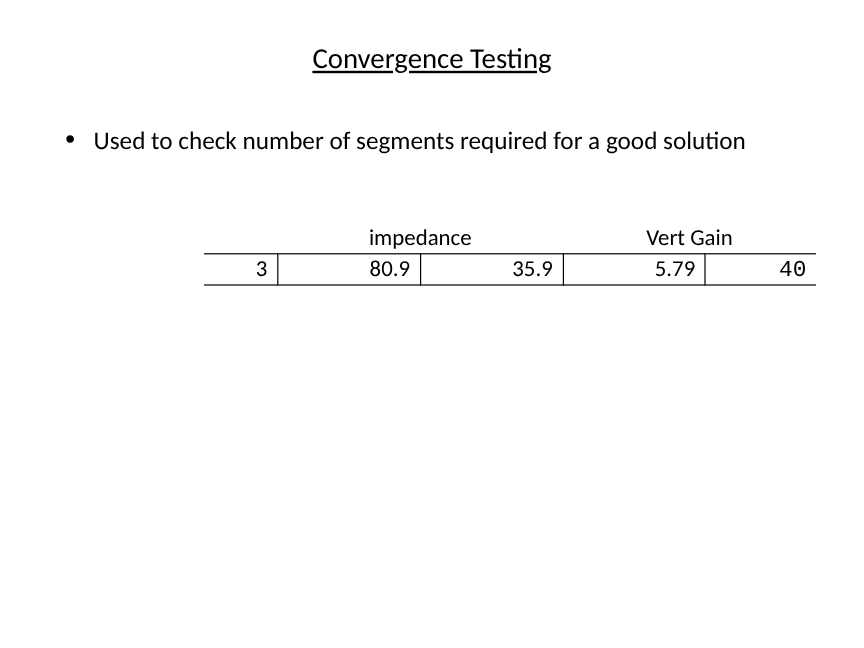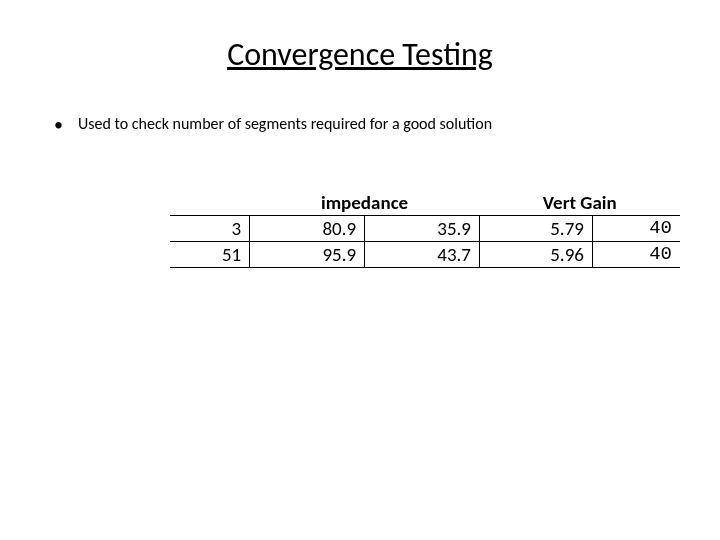--- a/index.html
+++ b/index.html
@@ -6,35 +6,35 @@
     body {
       width: 720px;
       height: 540px;
       background: #fff;
       font-family: Calibri, "Segoe UI", Arial, sans-serif;
       color: #000;
       padding: 30px 40px;
     }
     h1 {
       text-align: center;
-      font-size: 32px;
+      font-size: 24px;
       font-weight: 400;
       text-decoration: underline;
       margin-bottom: 40px;
       margin-top: 5px;
     }
     ul.bullets {
       list-style: none;
       margin-left: 8px;
       margin-bottom: 55px;
     }
     ul.bullets li {
       position: relative;
       padding-left: 30px;
-      font-size: 16px;
+      font-size: 21px;
       line-height: 1.3;
       margin-bottom: 4px;
     }
     ul.bullets li::before {
       content: "•";
       position: absolute;
       left: 6px;
       top: 0;
       font-size: 18px;
     }
@@ -49,21 +49,20 @@
     }
     th, td {
       border: 1px solid #000;
       padding: 1px 8px;
       text-align: right;
       height: 24px;
       font-weight: 400;
     }
     th {
       text-align: center;
-      font-weight: bold;
     }
     thead tr:first-child th {
       border-top: none;
       border-left: none;
       border-right: none;
     }
     thead tr:first-child th.blank {
       border-bottom: none;
     }
     thead tr:first-child th.group {
@@ -112,22 +111,15 @@
       </tr>
     </thead>
     <tbody>
       <tr>
         <td>3</td>
         <td>80.9</td>
         <td>35.9</td>
         <td>5.79</td>
         <td>40</td>
       </tr>
-      <tr>
-        <td>51</td>
-        <td>95.9</td>
-        <td>43.7</td>
-        <td>5.96</td>
-        <td>40</td>
-      </tr>
     </tbody>
   </table>
 </div>
 
 </body></html>

